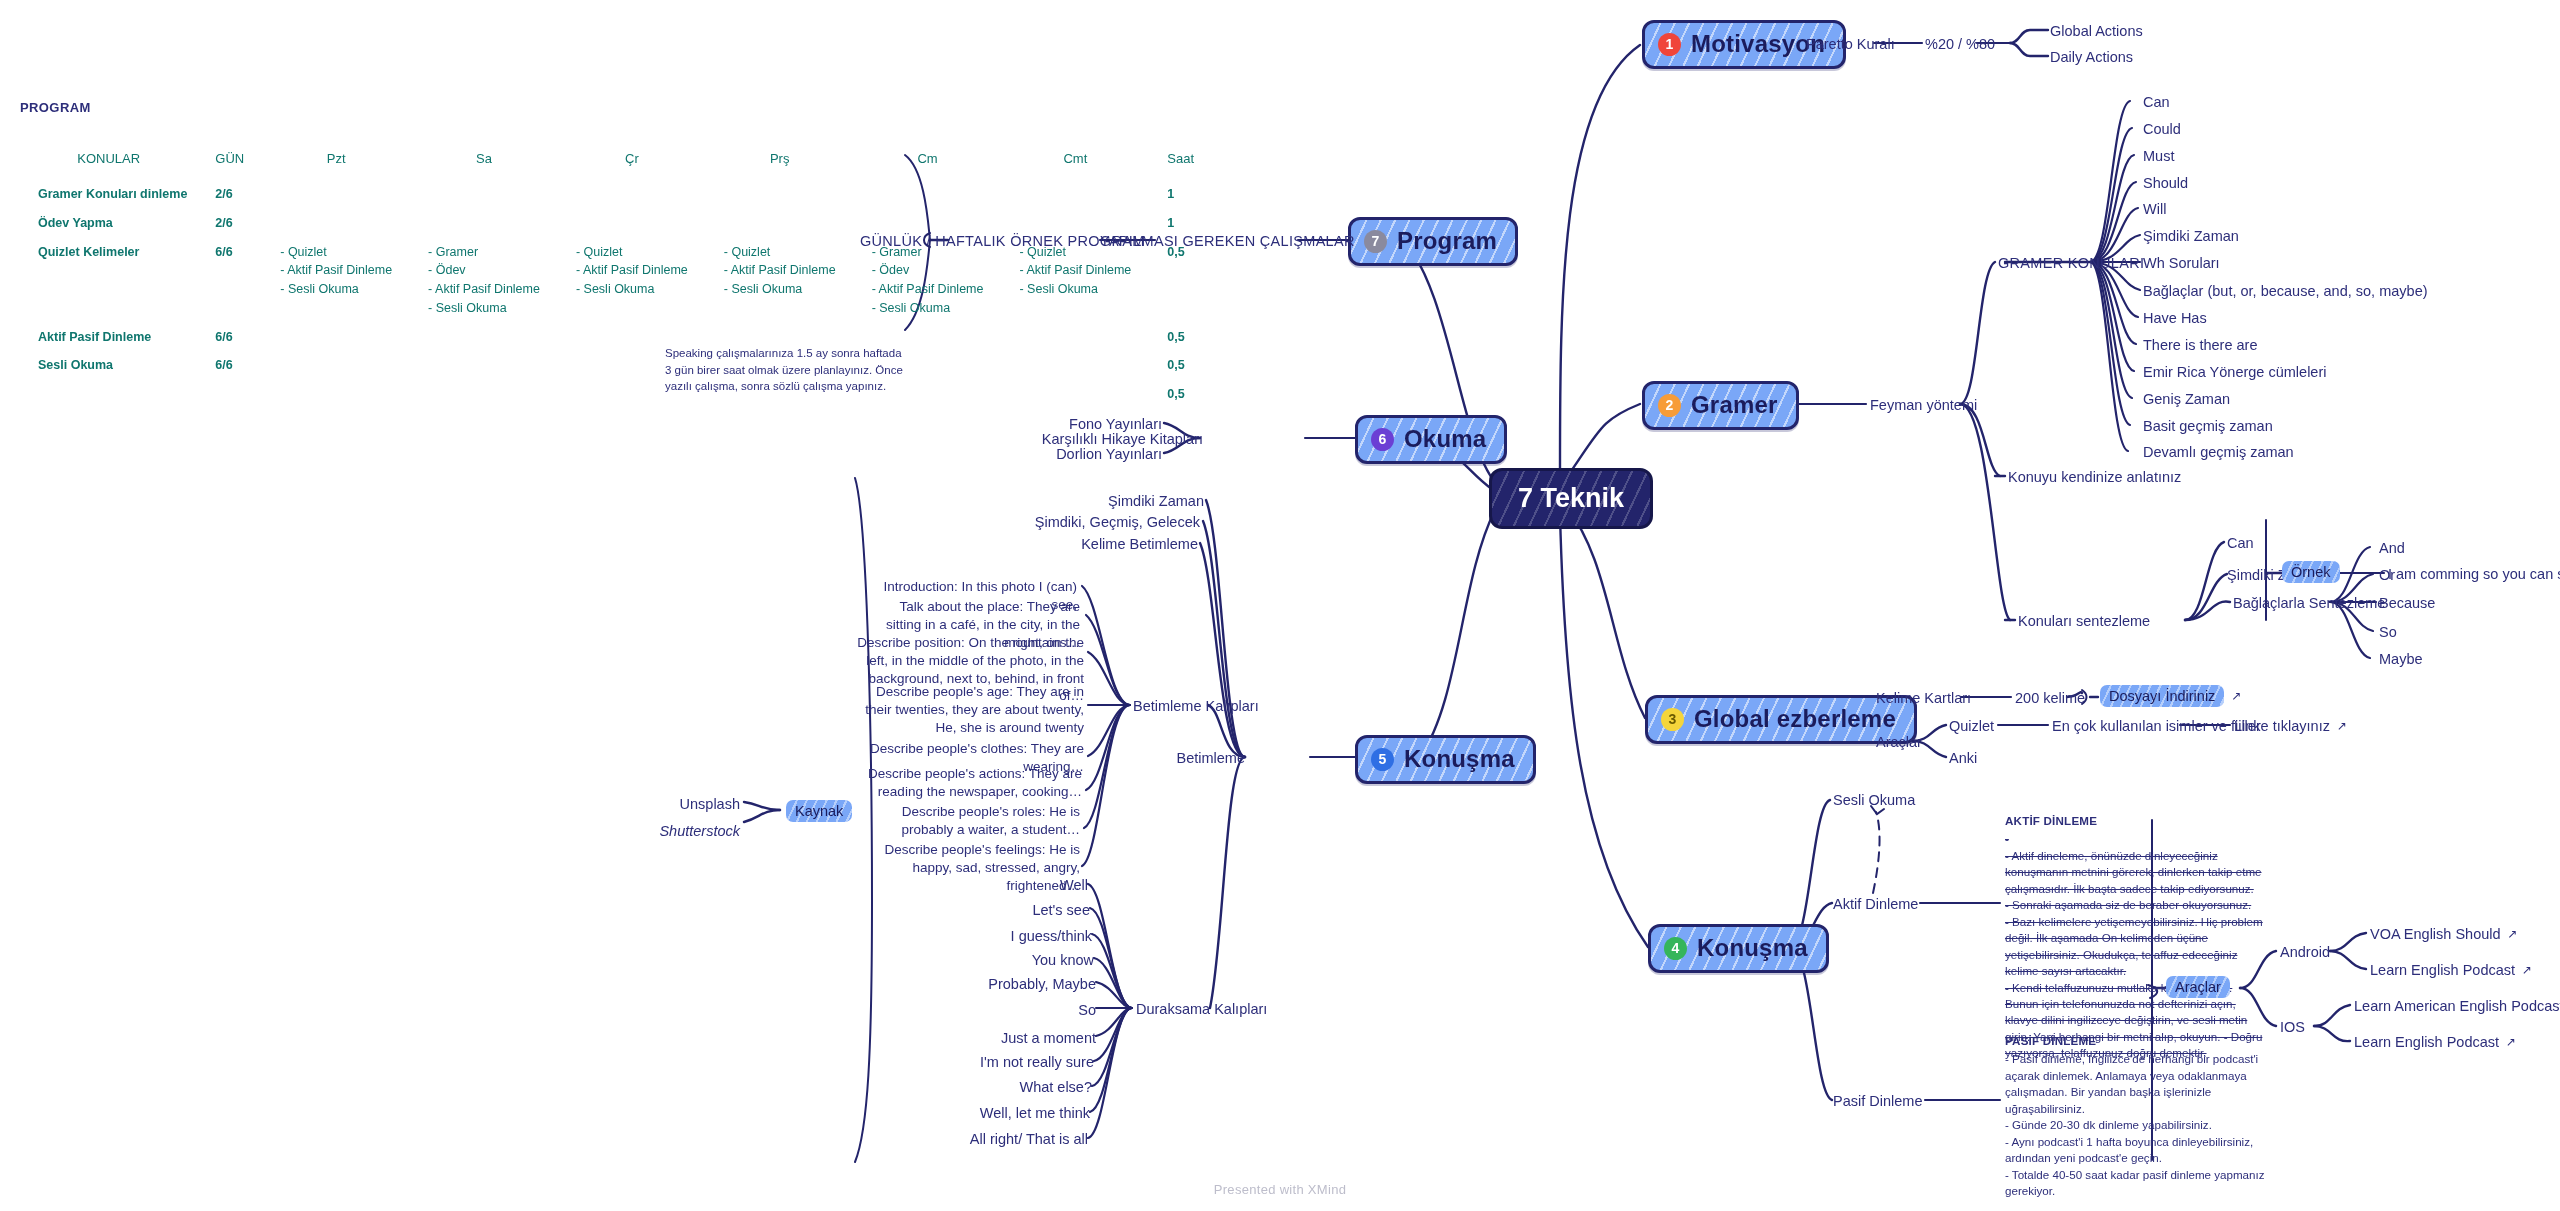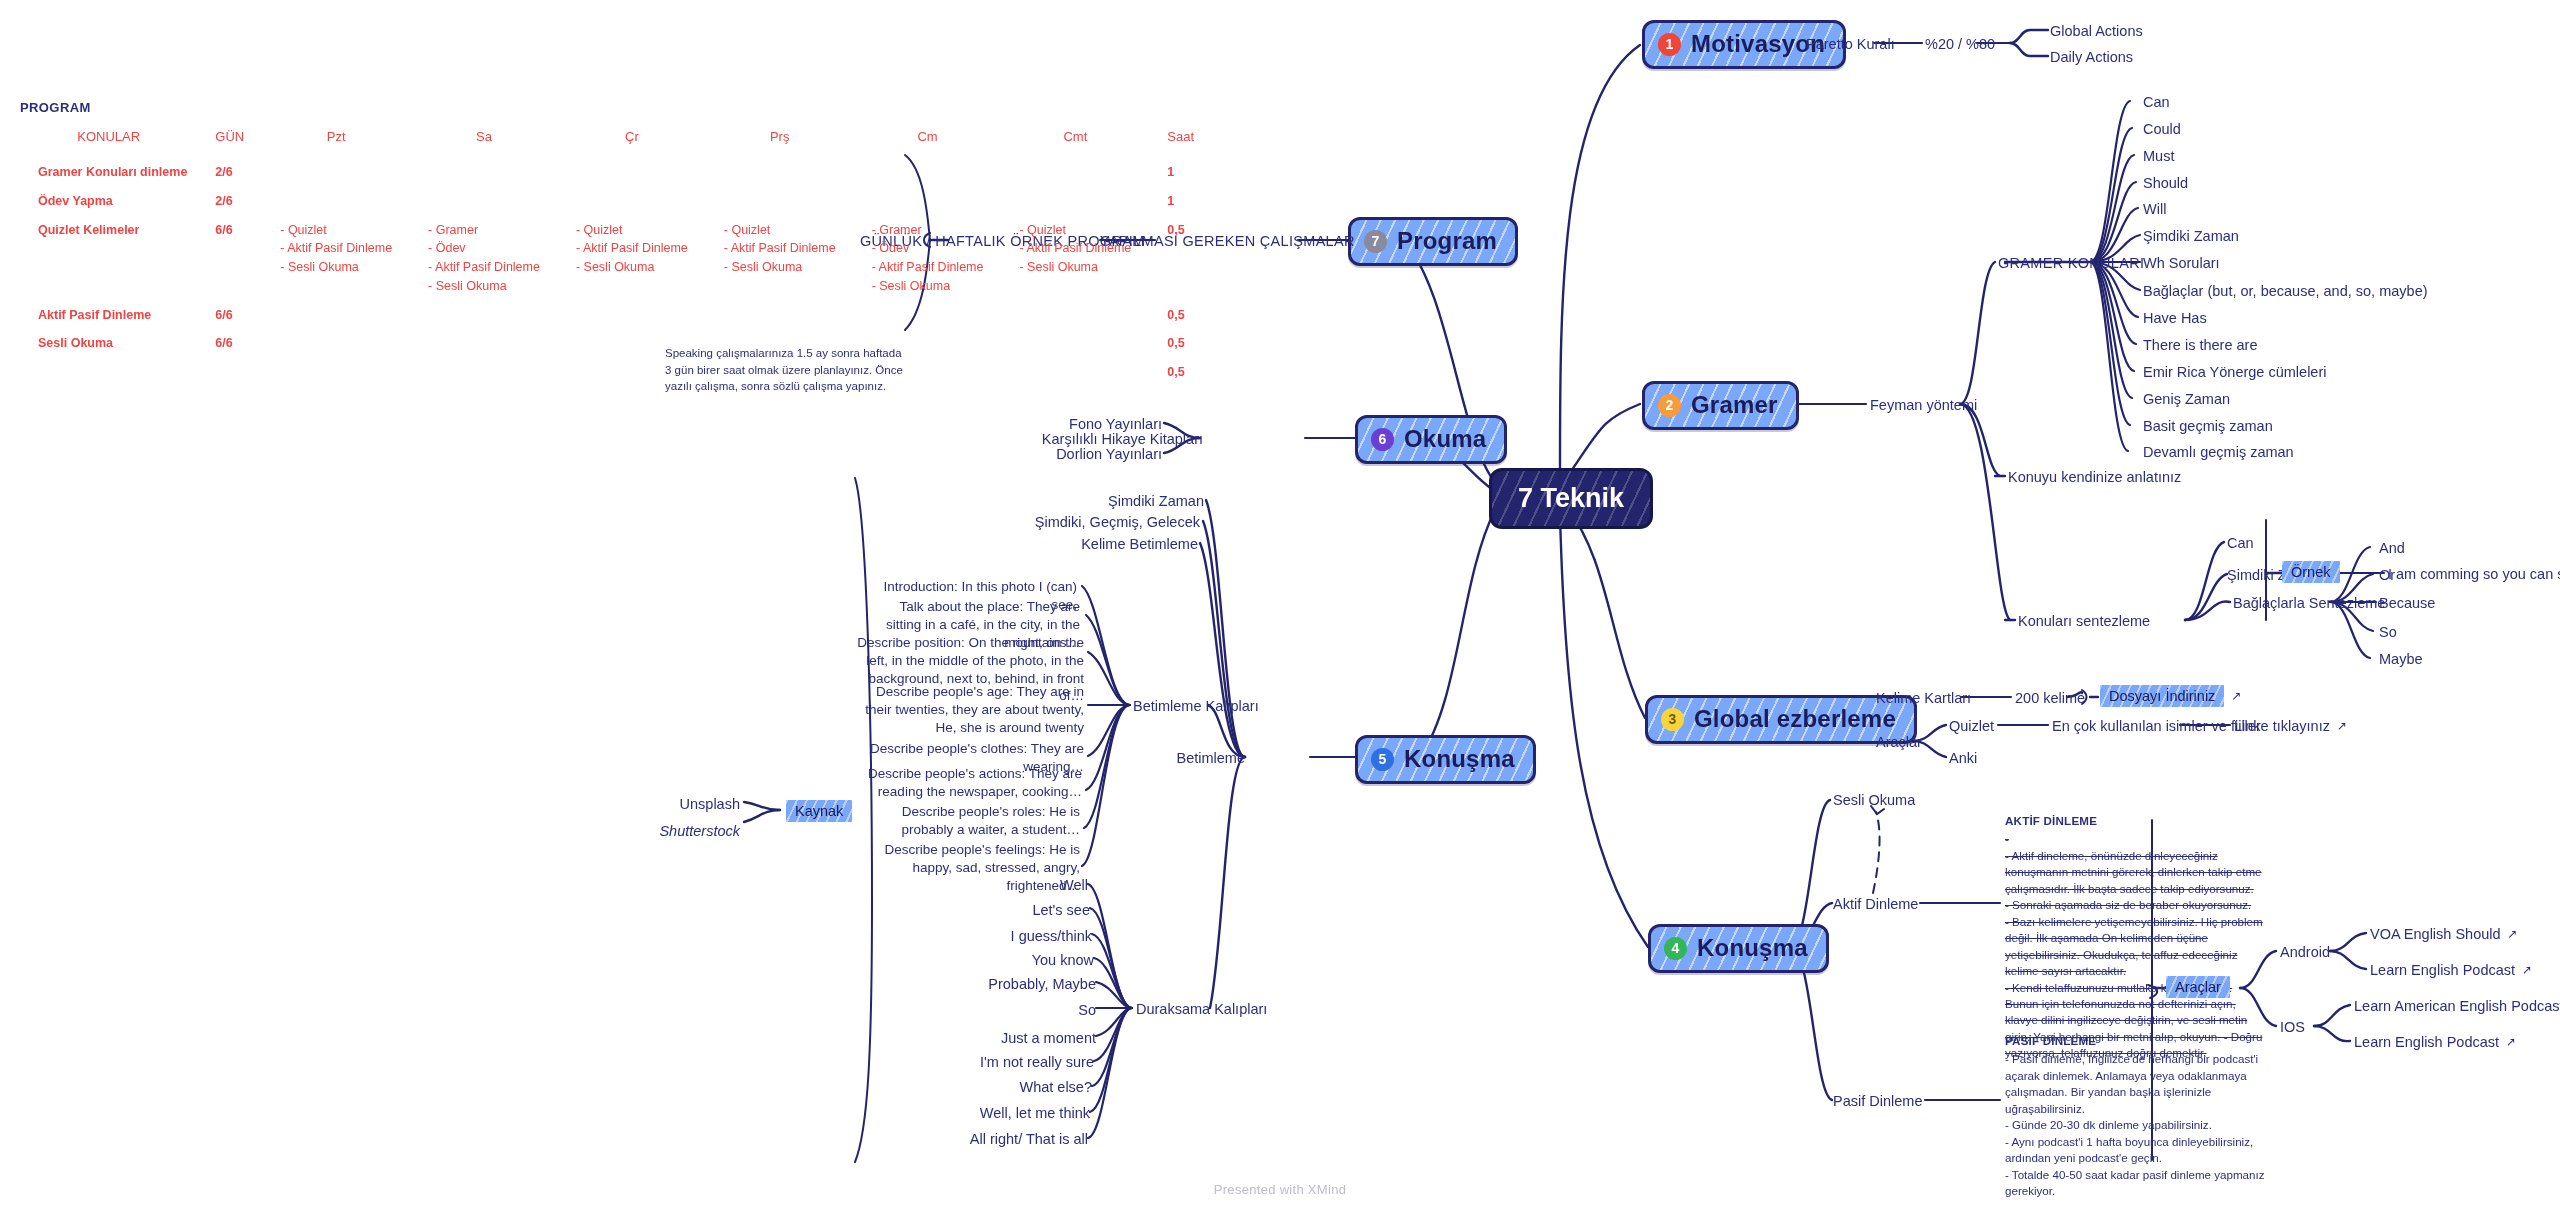--- a/index.html
+++ b/index.html
@@ -32,32 +32,32 @@
 
   
   .t{position:absolute;font-size:14.5px;line-height:1.32;color:#2d2e7a;white-space:nowrap;}
   .t.sm{font-size:13.5px;}
   .t.wrap{white-space:normal;}
   .t.caps{letter-spacing:.3px;}
   .t.r{text-align:right;}
 
   
   .hl{
-    background:#7aa7f7;color:#1b1c5c;padding:3px 9px;border-radius:1px;
+    background:#7aa7f7;color:#1b1c5c;padding:3px 9px;border-radius:7px;
     background-image:repeating-linear-gradient(115deg,rgba(255,255,255,.45) 0 2px,rgba(255,255,255,0) 2px 9px);
   }
   .extlink{display:inline-block;margin-left:7px;font-size:12px;transform:translateY(-1px);}
 
   
   .struck{text-decoration:line-through;text-decoration-thickness:1px;}
 
   
   #schedule{position:absolute;left:20px;top:100px;}
   #schedule .ptitle{font-size:13px;font-weight:600;letter-spacing:.4px;color:#2d2e7a;}
-  #schedule table{border-collapse:collapse;margin-top:10px;font-size:12.5px;color:#ef4444;}
+  #schedule table{border-collapse:collapse;margin-top:32px;font-size:12.5px;color:#0f766e;}
   #schedule th{font-weight:400;padding:4px 18px 14px 18px;text-align:center;font-size:13px;}
   #schedule td{padding:5px 18px;vertical-align:top;line-height:1.5;}
   #schedule td.topic{font-weight:600;white-space:nowrap;text-align:left;padding-right:10px;}
   #schedule td.gun{text-align:left;font-weight:600;}
   #schedule td.cell{white-space:pre-line;font-size:12.5px;}
   #schedule td.saat{text-align:left;font-weight:600;}
   #note{position:absolute;left:665px;top:345px;width:238px;font-size:11.5px;line-height:1.45;color:#2d2e7a;}
 
   
   .notebox{position:absolute;font-size:11.6px;line-height:1.42;color:#2d2e7a;width:262px;}

